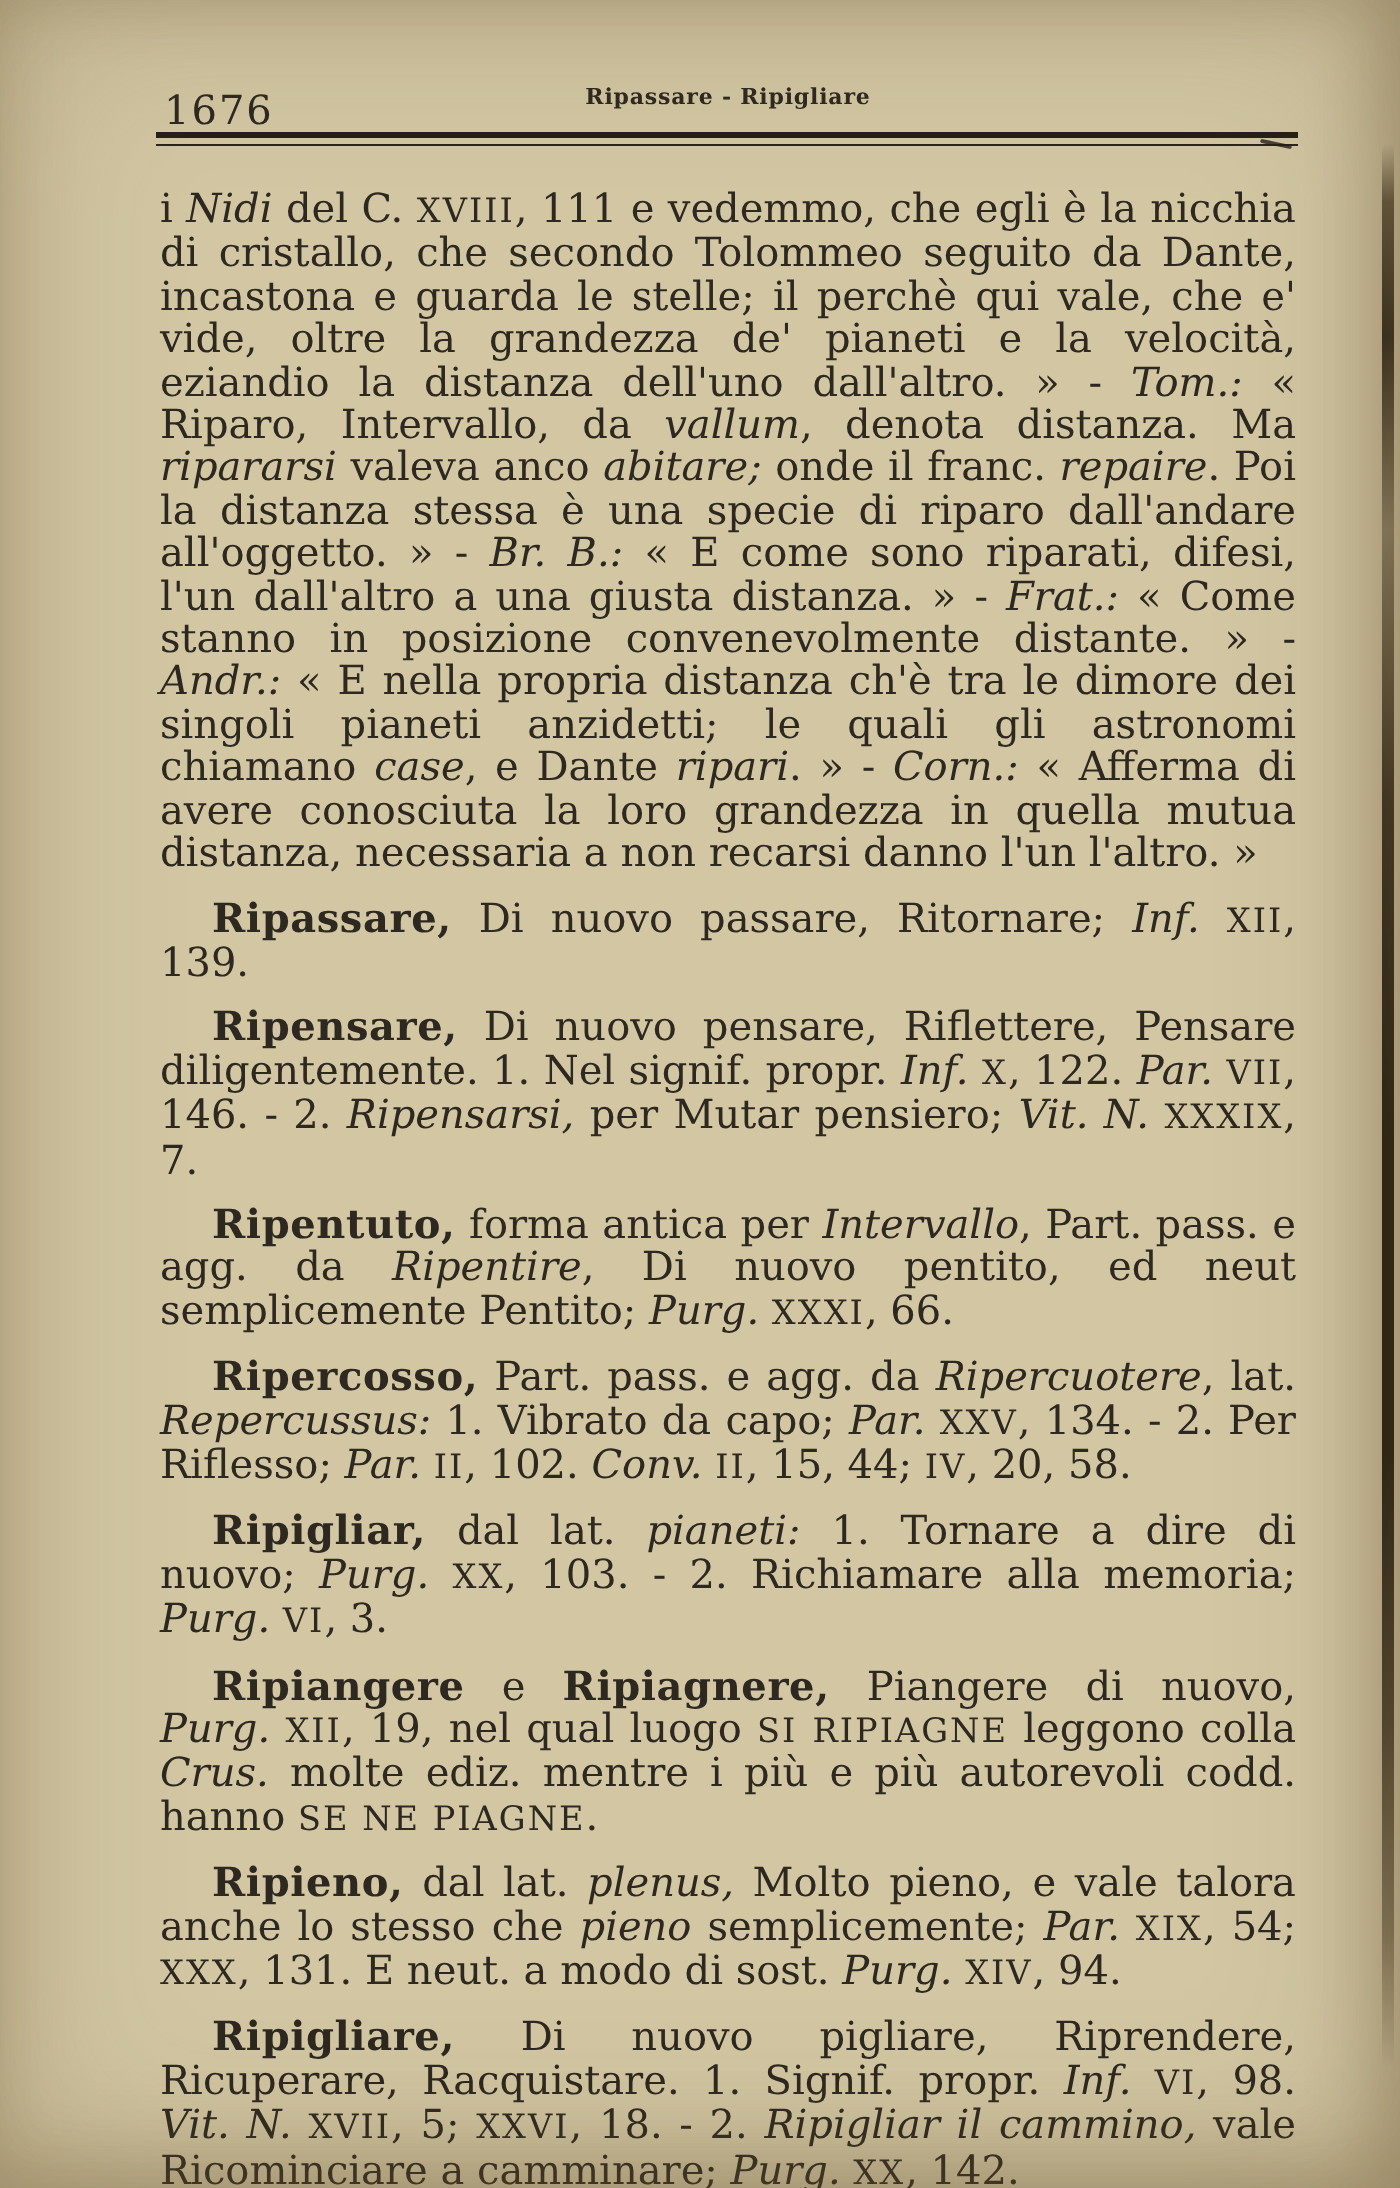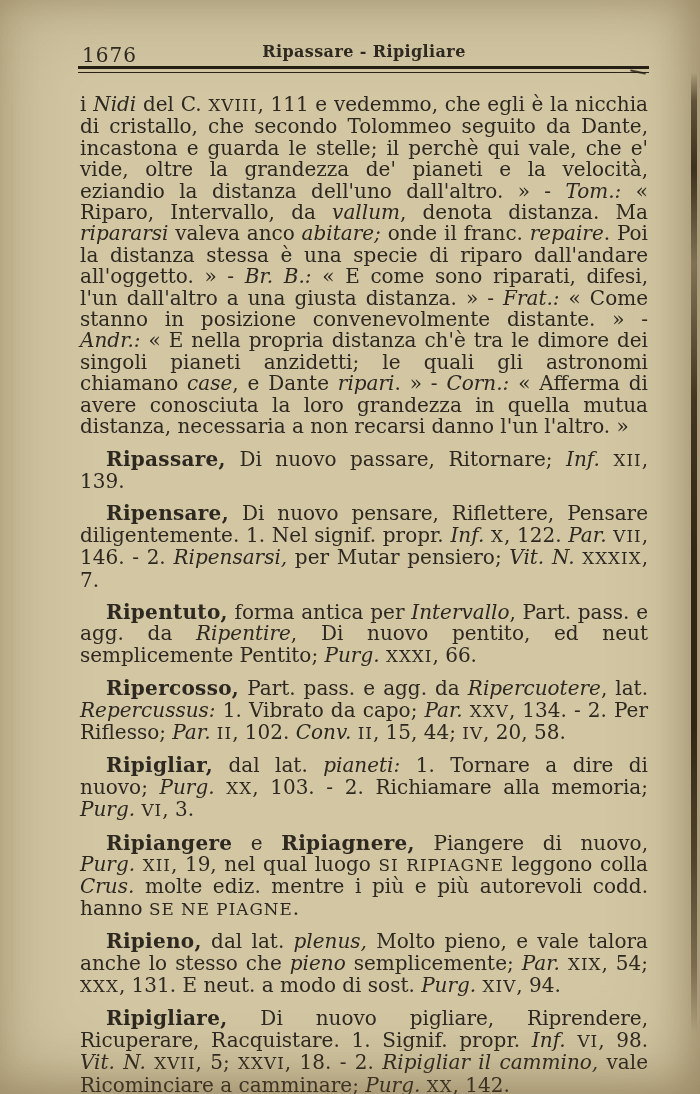--- a/index.html
+++ b/index.html
@@ -25,21 +25,21 @@
   .header-row {
     position: absolute; top: 42px; left: 80px; width: 568px; height: 20px;
   }
   .page-number {
     position: absolute; left: 2px; top: 1px;
     font-size: 20px; letter-spacing: 1px;
   }
   .running-title {
     position: absolute; left: 0; right: 0; top: 0;
     text-align: center; font-weight: bold;
-    font-size: 16px; letter-spacing: 0.4px;
+    font-size: 11px; letter-spacing: 0.4px;
   }
   .rule-thick {
     position: absolute; top: 66px; left: 78px; width: 571px; height: 3px;
     background: #241e15;
   }
   .rule-thin {
     position: absolute; top: 72px; left: 78px; width: 571px; height: 1px;
     background: #2a2318;
   }
   .ink-mark {

